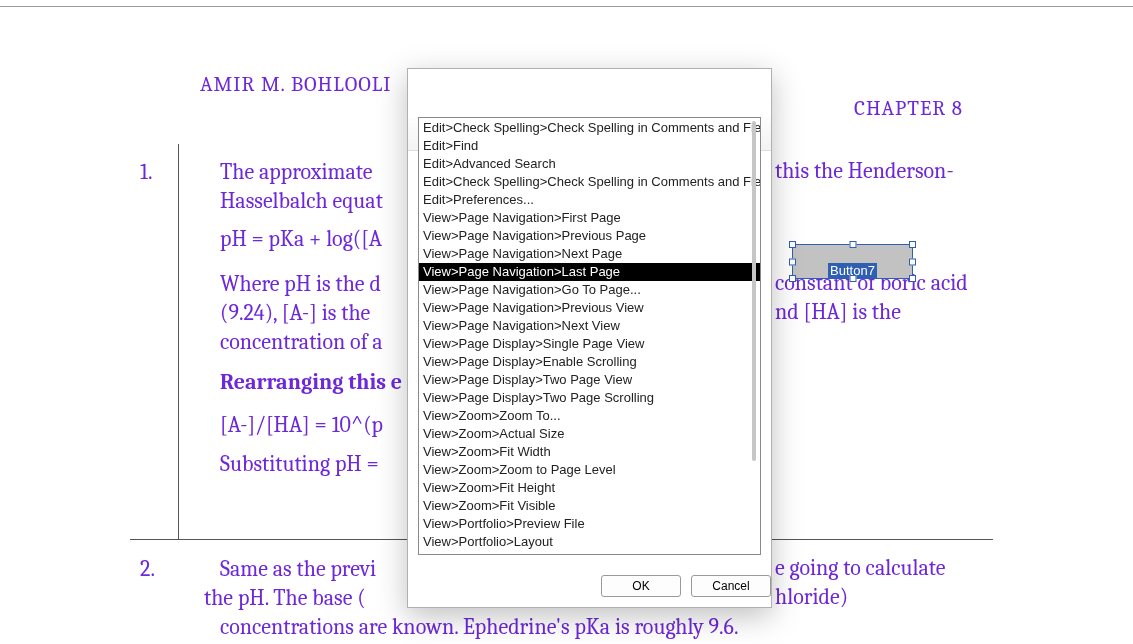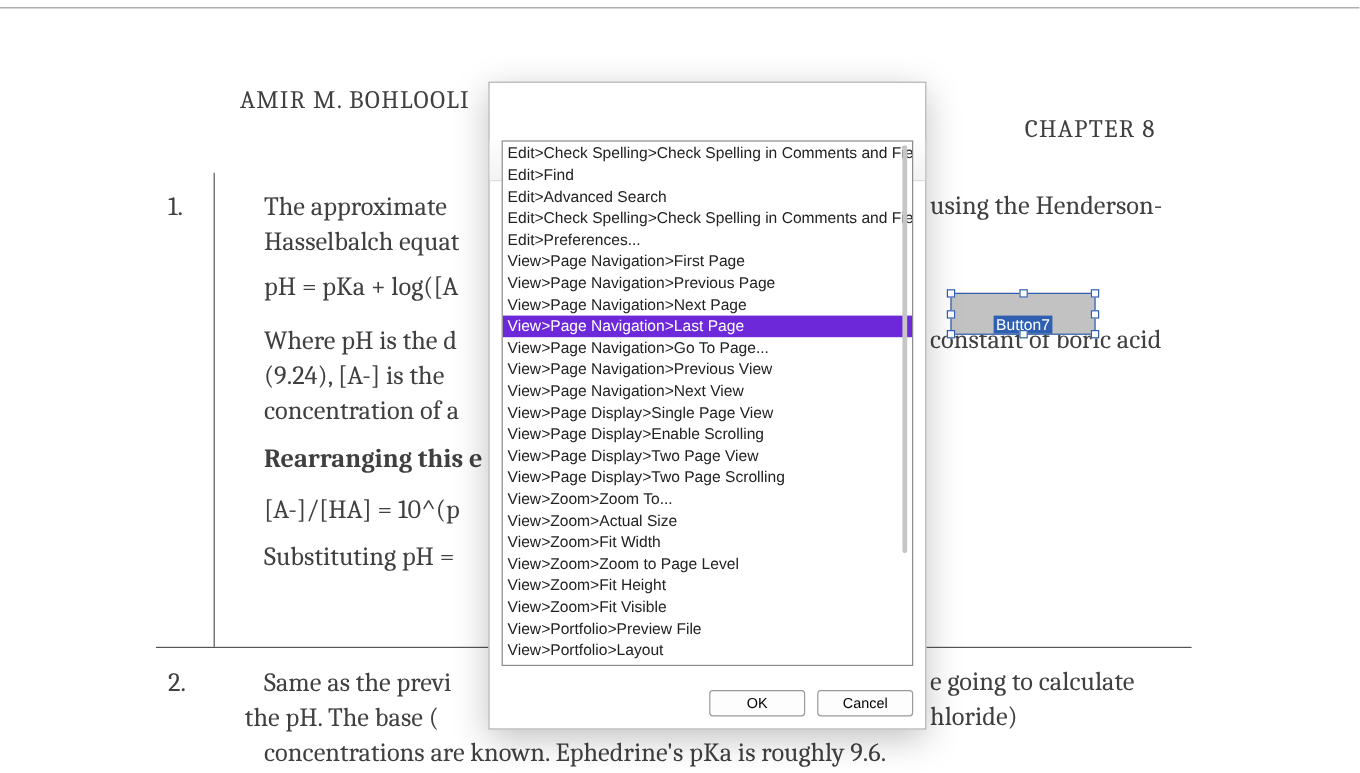--- a/index.html
+++ b/index.html
@@ -14,21 +14,21 @@
   .topline {
     position: absolute;
     left: 0; right: 0; top: 6px;
     height: 0;
     border-top: 1px solid #999;
   }
   .doc {
     position: absolute;
     left: 0; top: 0; width: 1133px; height: 644px;
     font-family: Cambria, Georgia, "Times New Roman", serif;
-    color: #404040;
+    color: #6d28d9;
   }
   .header-left {
     position: absolute;
     left: 200px; top: 72px;
     font-size: 21px;
     letter-spacing: 1px;
   }
   .header-right {
     position: absolute;
     right: 170px; top: 72px;
@@ -129,42 +129,42 @@
     font-size: 13px;
     line-height: 18px;
     padding: 1px 0;
   }
   .dialog .listbox .item {
     padding: 0 4px;
     white-space: nowrap;
     cursor: default;
   }
   .dialog .listbox .item.selected {
-    background: #6d28d9;
+    background: #000000;
     color: #fff;
   }
   .dialog .listbox .scrollbar {
     position: absolute;
     right: 1px; top: 1px;
     width: 9px; height: 434px;
   }
   .dialog .listbox .scrollbar .thumb {
     position: absolute;
     left: 2px; top: 2px;
     width: 4px; height: 340px;
     background: #c6c6c6;
     border-radius: 2px;
   }
   .dialog .buttons {
     position: absolute;
     left: 0; right: 0; bottom: 10px;
     display: flex;
     justify-content: flex-end;
     gap: 10px;
-    padding-right: 10px;
+    padding-right: 0;
   }
   .dialog .buttons button {
     width: 80px; height: 22px;
     font-size: 12px;
     background: #fdfdfd;
     border: 1px solid #9a9a9a;
     border-radius: 3px;
     cursor: default;
     font-family: "Segoe UI", Arial, sans-serif;
   }
@@ -208,26 +208,27 @@
 <div class="doc">
   <div class="header-left">AMIR M. BOHLOOLI</div>
   <div class="header-right">CHAPTER 8</div>
 
   <div class="vline"></div>
 
   <div class="num1 para">1.</div>
   <div class="num2 para">2.</div>
 
   <div class="para p1a">The approximate </div>
-  <div class="right-frag1">using the Henderson-</div>
+  <div class="right-frag1">this the Henderson-</div>
   <div class="para p1b">Hasselbalch equat</div>
   <div class="para p2">pH = pKa + log([A</div>
   <div class="para p3a">Where pH is the d</div>
   <div class="right-frag3a"> constant of boric acid</div>
   <div class="para p3b">(9.24), [A-] is the </div>
+  <div class="right-frag3b">nd [HA] is the</div>
   <div class="para p3c">concentration of a</div>
   <div class="para p4">Rearranging this e</div>
   <div class="para p5">[A-]/[HA] = 10^(p</div>
   <div class="para p6">Substituting pH =</div>
 
   <div class="hline"></div>
 
   <div class="para p8a">Same as the previ</div>
   <div class="right-frag8a">e going to calculate</div>
   <div class="para p8b">the pH. The base (</div>

